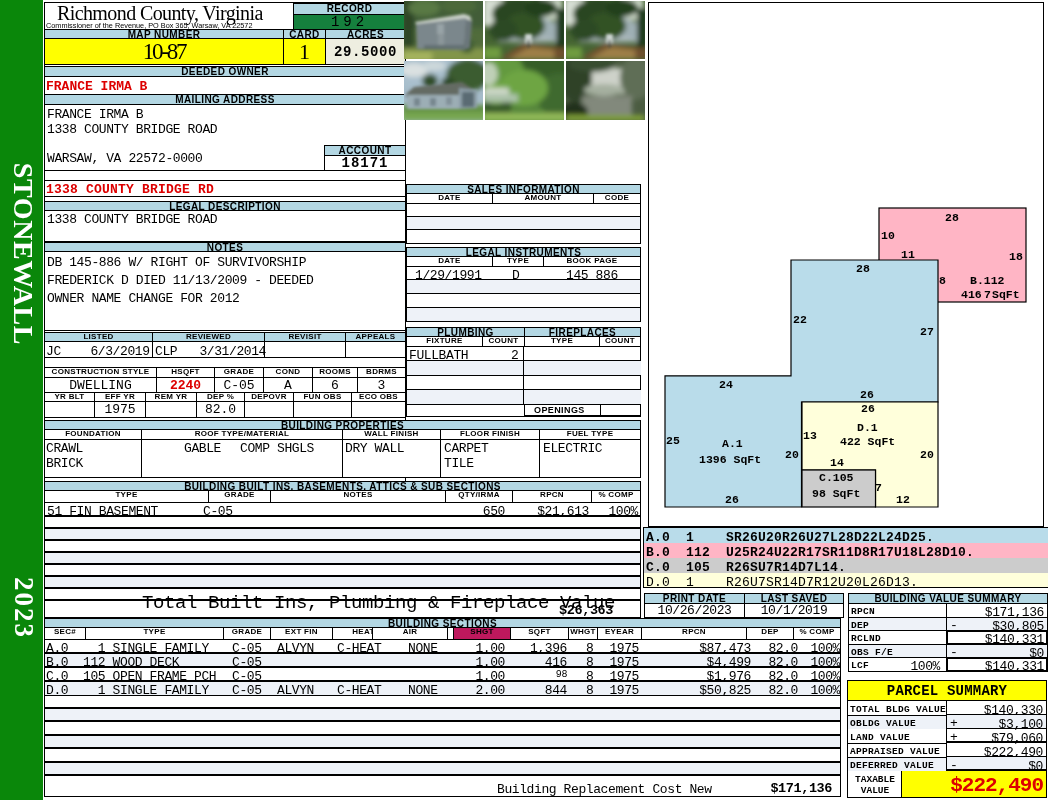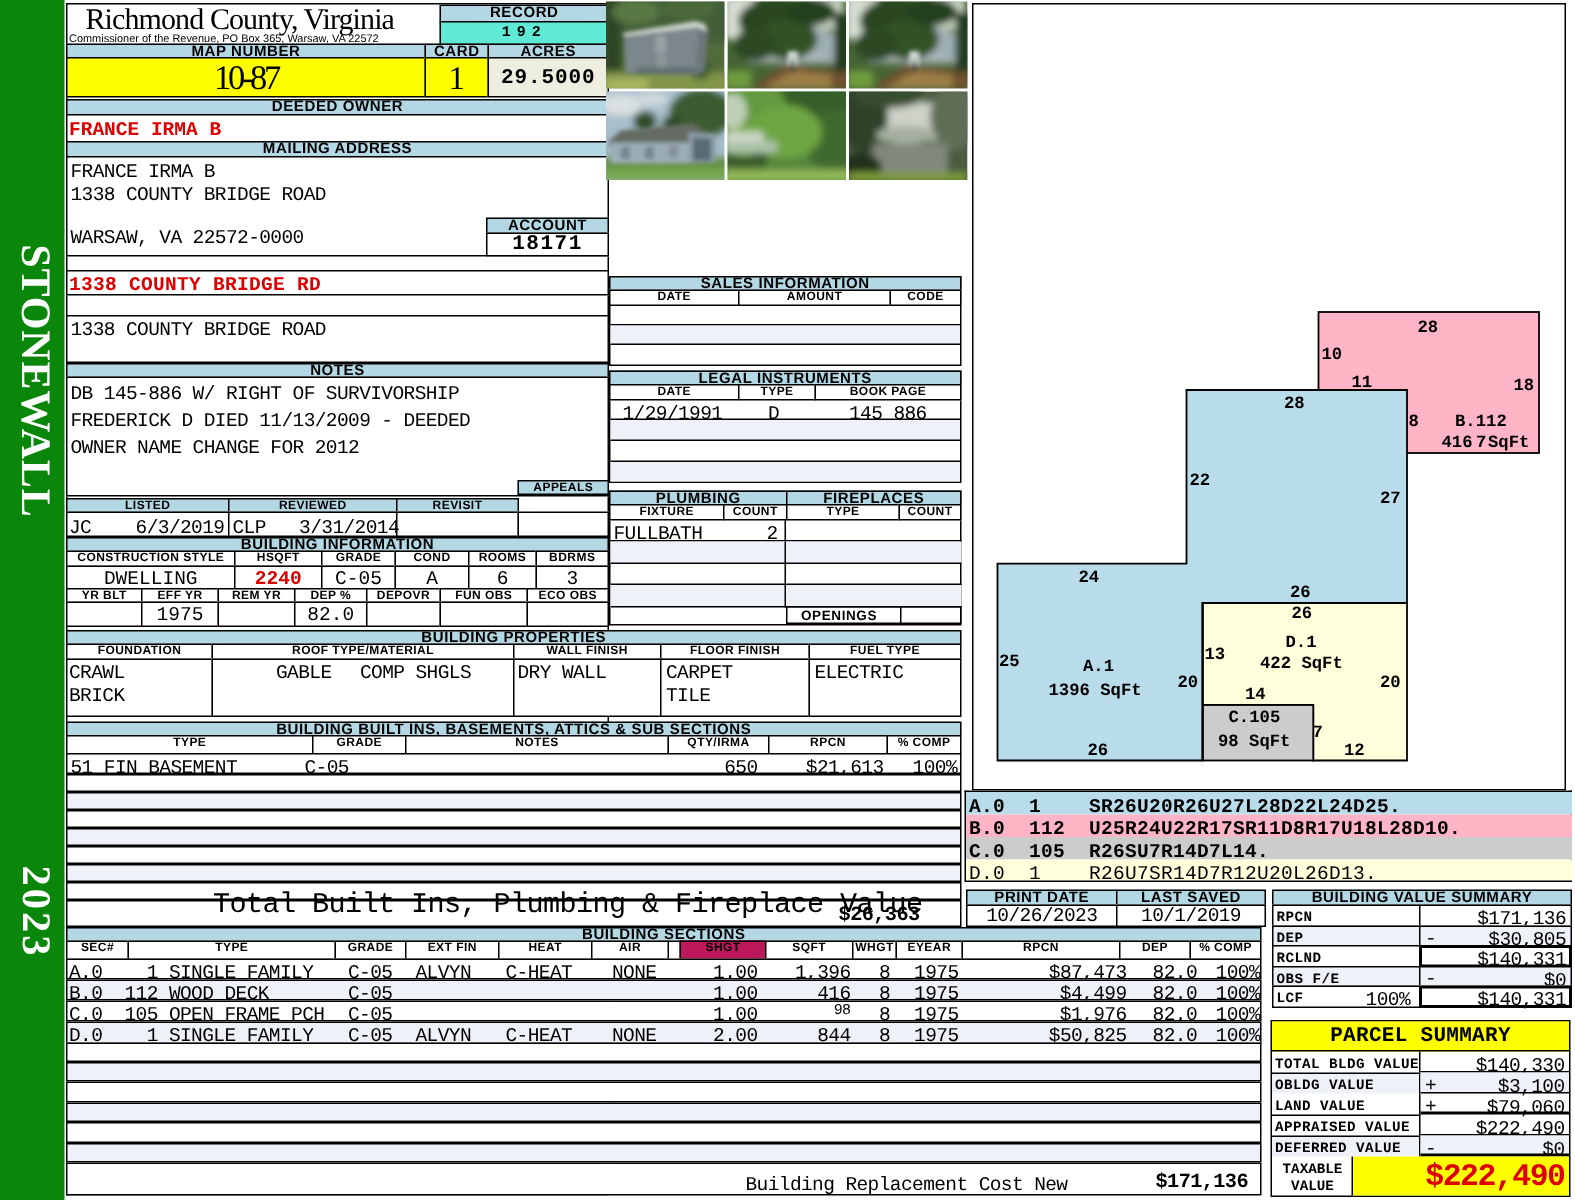--- a/index.html
+++ b/index.html
@@ -27,21 +27,21 @@
 
 <div class="a" style="left:-13px;top:590px;width:68px;height:36px;transform:rotate(90deg);font-family:'Liberation Serif',serif;font-weight:bold;font-size:27px;letter-spacing:2px;color:#fff;text-align:center;line-height:30px">2023</div>
 
 <div class="box" style="left:44px;top:2px;width:362px;height:795px;background:transparent"></div>
 
 <div class="t" style="left:57px;top:2px;width:240px;font-family:'Liberation Serif',serif;font-size:20px;line-height:22px;letter-spacing:-.6px">Richmond County, Virginia</div>
 
 <div class="ts" style="left:46px;top:21px;font-size:7.3px;line-height:9px;letter-spacing:0px">Commissioner of the Revenue, PO Box 365, Warsaw, VA 22572</div>
 
 <div class="hdr h10" style="left:293px;top:3px;width:113px;height:12px">RECORD</div>
-<div class="box ctr" style="left:293px;top:14px;width:113px;height:16px;background:#5eead4;font-weight:bold;font-size:10px;line-height:15px;letter-spacing:4px">192</div>
+<div class="box ctr" style="left:293px;top:14px;width:113px;height:16px;background:#15803d;font-weight:normal;font-size:14px;line-height:15px;letter-spacing:4px">192</div>
 
 <div class="hdr h10" style="left:44px;top:29px;width:240px;height:10px">MAP NUMBER</div>
 
 <div class="hdr h10" style="left:283px;top:29px;width:43px;height:10px">CARD</div>
 
 <div class="hdr h10" style="left:325px;top:29px;width:81px;height:10px">ACRES</div>
 
 <div class="box ctr" style="left:44px;top:38px;width:240px;height:27px;background:#ffff00;font-family:'Liberation Serif',serif;font-size:23px;line-height:26px;letter-spacing:-2.2px">10-87</div>
 
 <div class="box ctr" style="left:283px;top:38px;width:43px;height:27px;background:#ffff00;font-family:'Liberation Serif',serif;font-size:22px;line-height:26px">1</div>
@@ -60,50 +60,50 @@
 1338 COUNTY BRIDGE ROAD</div>
 <div class="t" style="left:47px;top:151px;font-size:13px;letter-spacing:-.4px">WARSAW, VA 22572-0000</div>
 
 <div class="hdr h10" style="left:324px;top:145px;width:82px;height:11px">ACCOUNT</div>
 <div class="box ctr" style="left:324px;top:155px;width:82px;height:16px;font-weight:bold;font-size:14px;line-height:15px;letter-spacing:1px">18171</div>
 
 
 <div class="box" style="left:44px;top:180px;width:362px;height:17px"></div>
 <div class="t red" style="left:46px;top:182px;font-size:13px;letter-spacing:.2px">1338 COUNTY BRIDGE RD</div>
 
+<div class="hdr h10" style="left:44px;top:201px;width:362px;height:10px">LEGAL DESCRIPTION</div>
 
 <div class="box" style="left:44px;top:210px;width:362px;height:32px"></div>
 <div class="t" style="left:47px;top:212px;font-size:13px;letter-spacing:-.4px">1338 COUNTY BRIDGE ROAD</div>
 
 <div class="hdr h10" style="left:44px;top:242px;width:362px;height:10px">NOTES</div>
 
 <div class="box" style="left:44px;top:251px;width:362px;height:80px"></div>
 <div class="t" style="left:47px;top:254px;font-size:13px;line-height:18px;letter-spacing:-.4px">DB 145-886 W/ RIGHT OF SURVIVORSHIP
 FREDERICK D DIED 11/13/2009 - DEEDED
 OWNER NAME CHANGE FOR 2012</div>
 
 <div class="hdr h8" style="left:44px;top:332px;width:109px;height:10px">LISTED</div>
 
 <div class="hdr h8" style="left:152px;top:332px;width:113px;height:10px">REVIEWED</div>
 
 <div class="hdr h8" style="left:264px;top:332px;width:82px;height:10px">REVISIT</div>
 
-<div class="hdr h8" style="left:345px;top:320px;width:61px;height:10px">APPEALS</div>
+<div class="hdr h8" style="left:345px;top:332px;width:61px;height:10px">APPEALS</div>
 
 <div class="box" style="left:44px;top:341px;width:109px;height:17px"></div>
 
 <div class="box" style="left:152px;top:341px;width:113px;height:17px"></div>
 
 <div class="box" style="left:264px;top:341px;width:82px;height:17px"></div>
 
 <div class="box" style="left:345px;top:341px;width:61px;height:17px"></div>
 <div class="t" style="left:46px;top:344px;font-size:13px;letter-spacing:-.4px">JC    6/3/2019</div>
 <div class="t" style="left:155px;top:344px;font-size:13px;letter-spacing:-.4px">CLP   3/31/2014</div>
 
-<div class="hdr h10" style="left:44px;top:358px;width:362px;height:10px">BUILDING INFORMATION</div>
 
 <div class="hdr h8" style="left:44px;top:367px;width:113px;height:11px;background:#fff">CONSTRUCTION STYLE</div>
 
 <div class="hdr h8" style="left:156px;top:367px;width:59px;height:11px;background:#fff">HSQFT</div>
 
 <div class="hdr h8" style="left:214px;top:367px;width:50px;height:11px;background:#fff">GRADE</div>
 
 <div class="hdr h8" style="left:263px;top:367px;width:50px;height:11px;background:#fff">COND</div>
 
 <div class="hdr h8" style="left:312px;top:367px;width:46px;height:11px;background:#fff">ROOMS</div>
@@ -218,21 +218,21 @@
 <div class="hdr h8" style="left:44px;top:627px;width:42px;height:13px;background:#fff">SEC#</div>
 
 <div class="hdr h8" style="left:85px;top:627px;width:139px;height:13px;background:#fff">TYPE</div>
 
 <div class="hdr h8" style="left:223px;top:627px;width:48px;height:13px;background:#fff">GRADE</div>
 
 <div class="hdr h8" style="left:270px;top:627px;width:63px;height:13px;background:#fff">EXT FIN</div>
 
 <div class="hdr h8" style="left:332px;top:627px;width:63px;height:13px;background:#fff">HEAT</div>
 
-<div class="hdr h8" style="left:394px;top:627px;width:52px;height:13px;background:#fff">AIR</div>
+<div class="hdr h8" style="left:372px;top:627px;width:76px;height:13px;background:#fff">AIR</div>
 
 <div class="hdr h8" style="left:453px;top:627px;width:58px;height:13px;background:#be185d">SHGT</div>
 
 <div class="hdr h8" style="left:510px;top:627px;width:59px;height:13px;background:#fff">SQFT</div>
 
 <div class="hdr h8" style="left:568px;top:627px;width:30px;height:13px;background:#fff">WHGT</div>
 
 <div class="hdr h8" style="left:597px;top:627px;width:45px;height:13px;background:#fff">EYEAR</div>
 
 <div class="hdr h8" style="left:641px;top:627px;width:106px;height:13px;background:#fff">RPCN</div>

